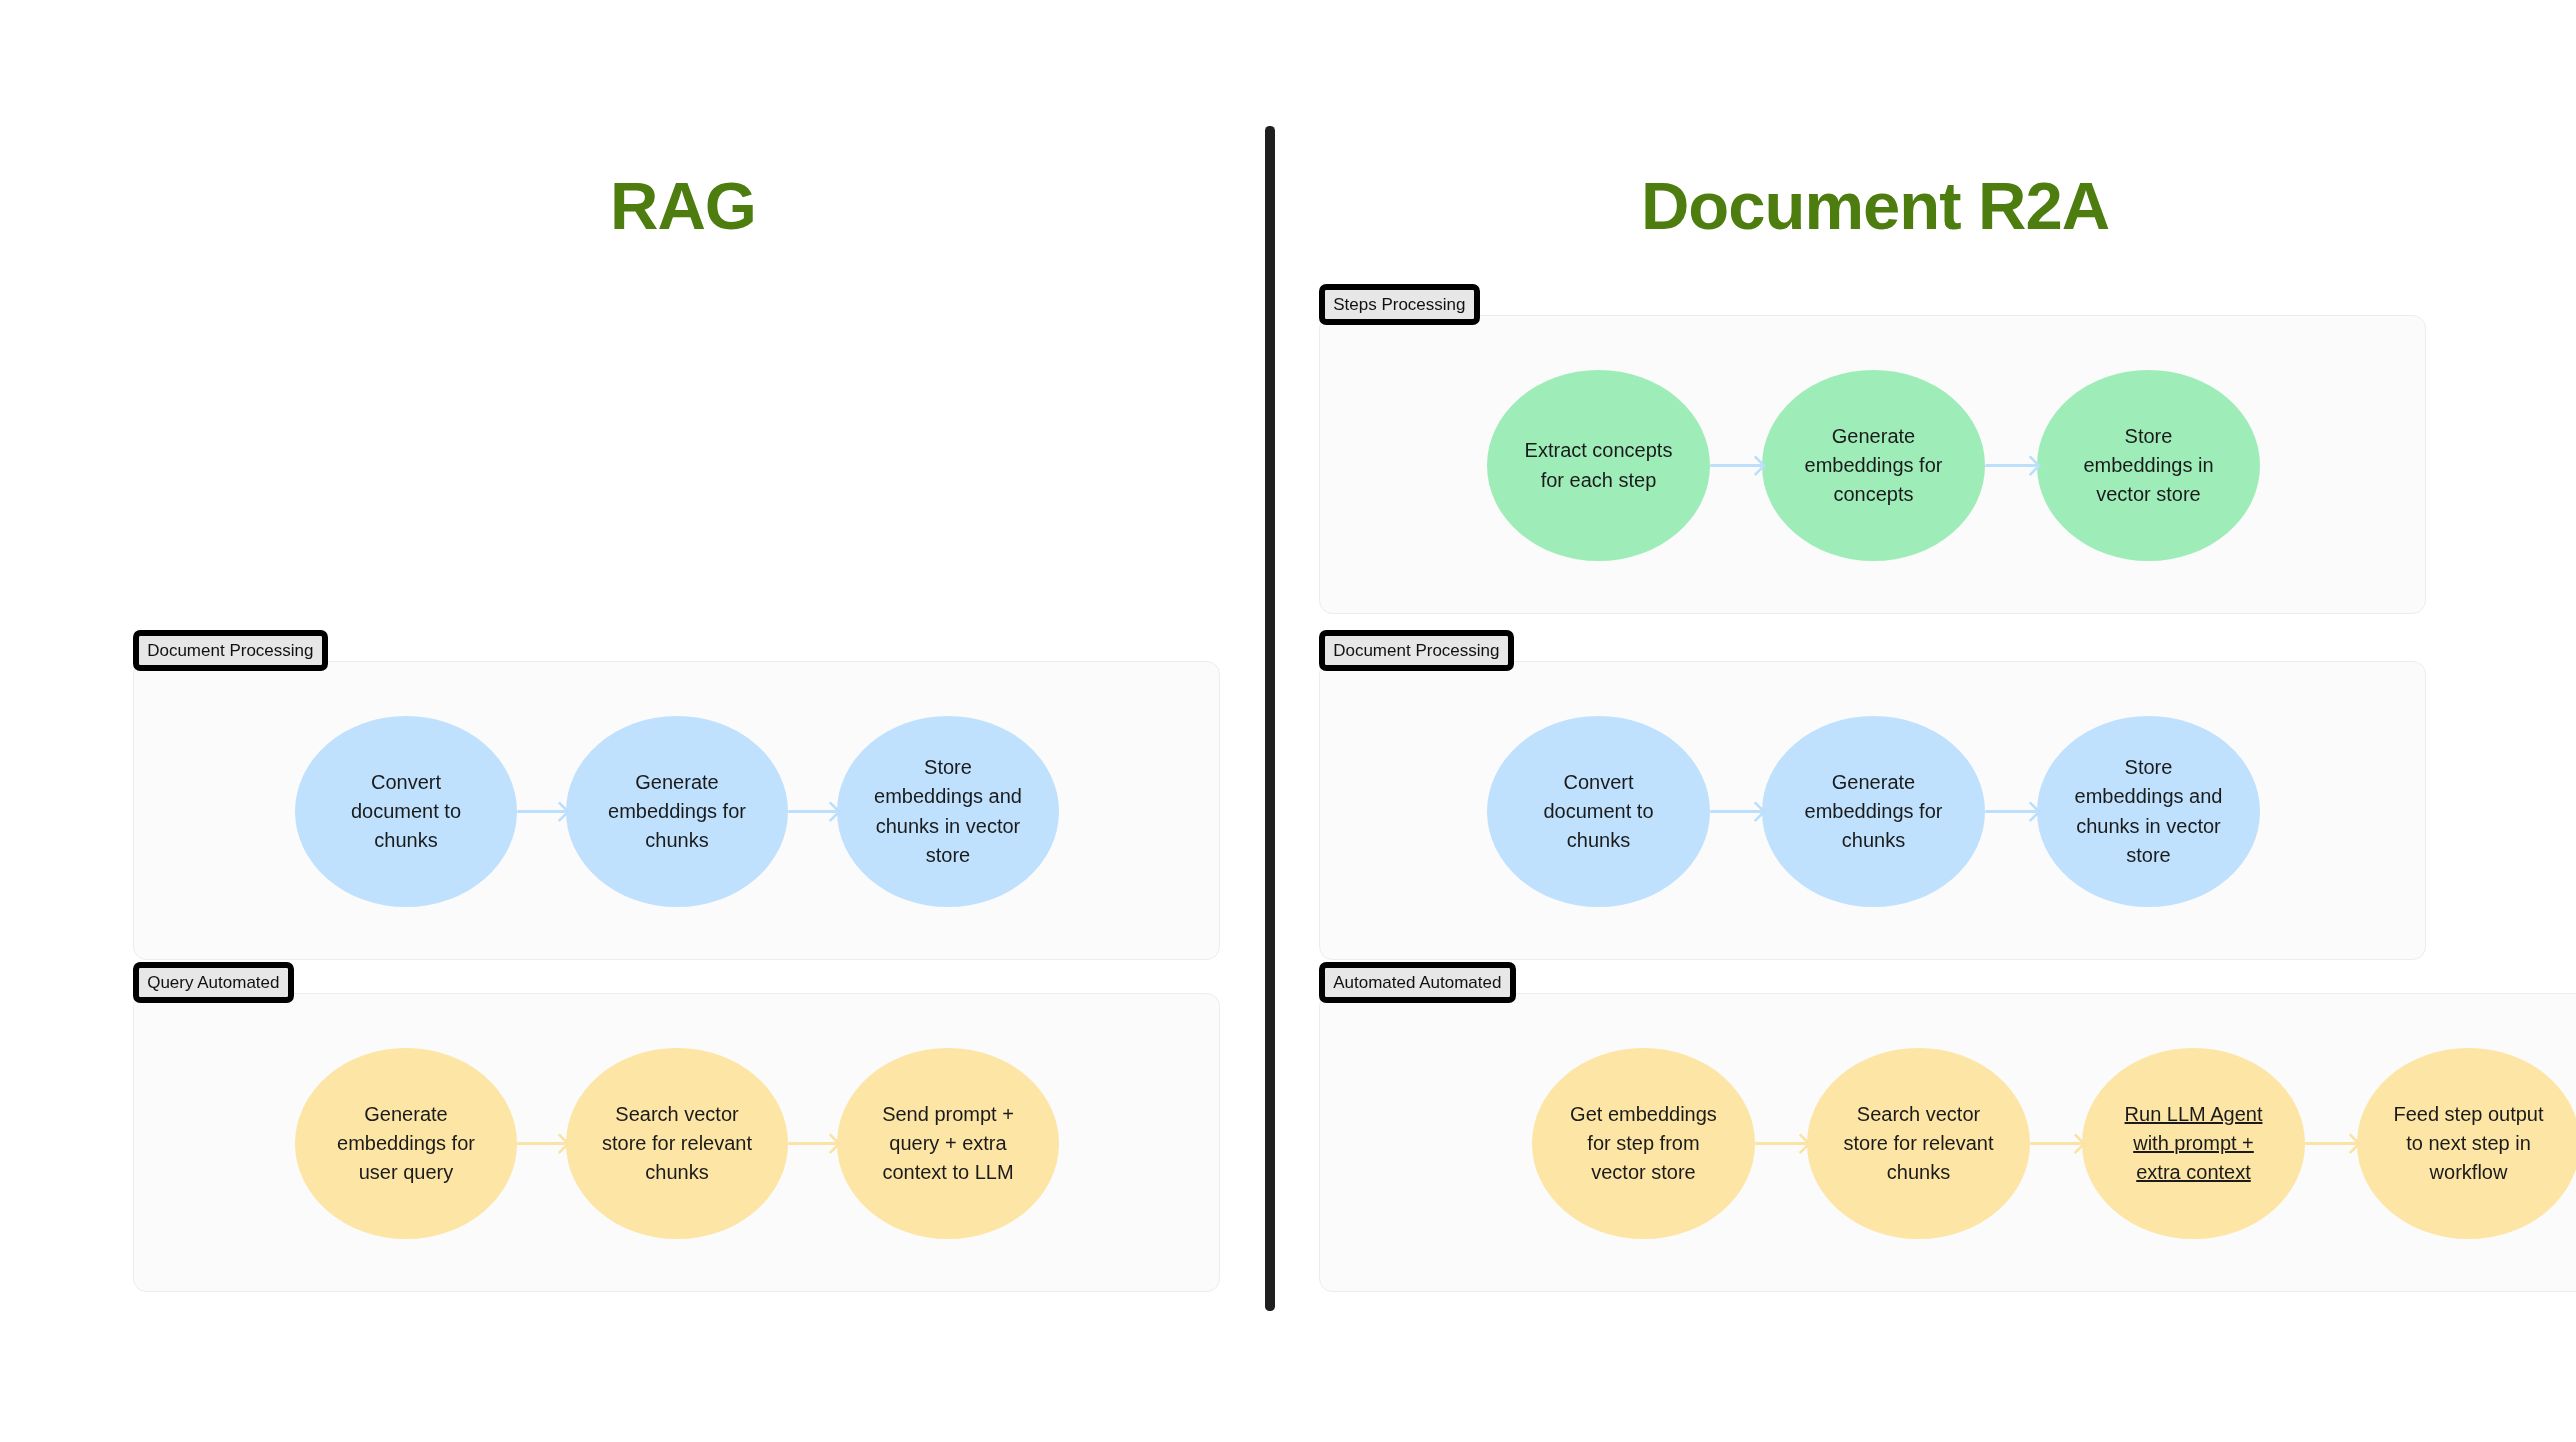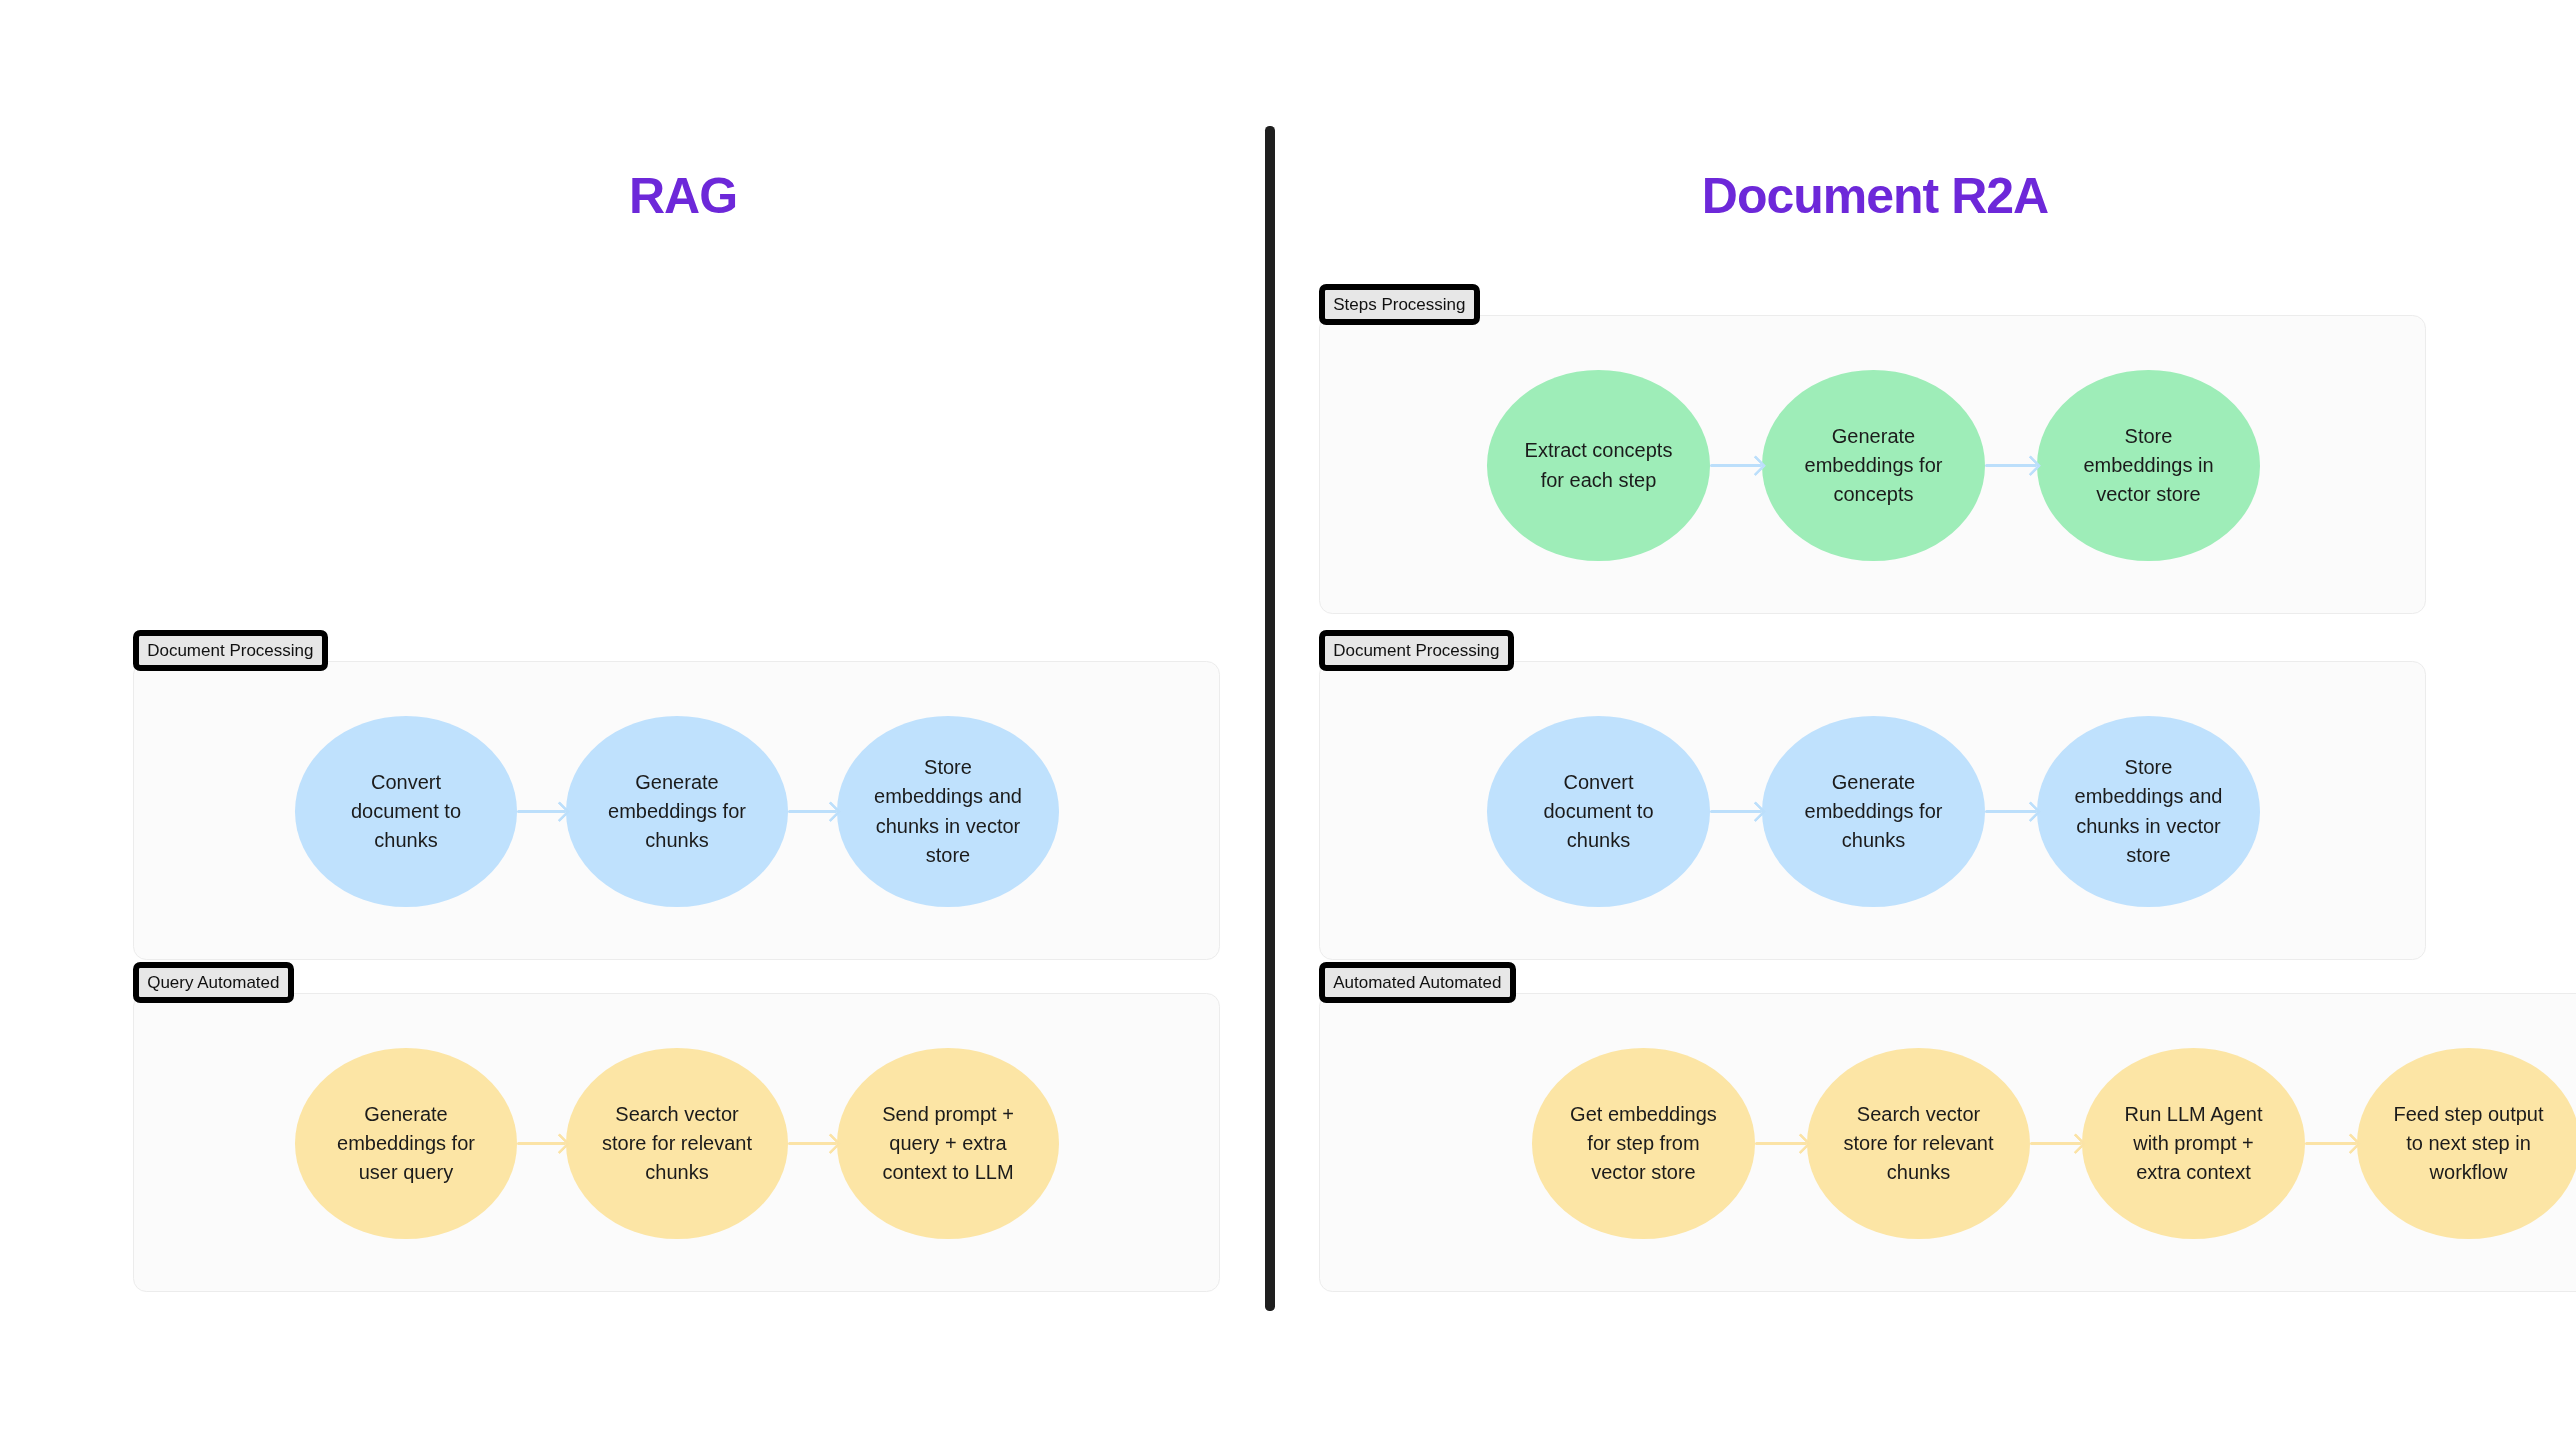--- a/index.html
+++ b/index.html
@@ -7,23 +7,23 @@
     width:2918px;height:1443px;
     background:#ffffff;
     font-family:"Liberation Sans","DejaVu Sans",sans-serif;
     position:relative;overflow:hidden;
   }
   .canvas{position:absolute;inset:0;}
 
   
   .panel-title{
     position:absolute;
-    font-size:50px;
+    font-size:67px;
     font-weight:700;
-    color:#6d28d9;
+    color:#4d7c0f;
     letter-spacing:-1px;
     white-space:nowrap;
     text-align:center;
     transform:translateX(-50%);
   }
   #title-rag{left:683px;top:167px;}
   #title-r2a{left:1875px;top:167px;}
 
   
   .divider{
@@ -214,21 +214,21 @@
           <div class="shaft"></div>
           <div class="head"></div>
         </div>
         <div class="node yellow" style="width: 223px; height: 191px;">
           <span>Search vector<br>store for relevant<br>chunks</span>
         </div>
         <div class="arrow yellow" style="width: 52px;">
           <div class="shaft"></div>
           <div class="head"></div>
         </div>
-        <div class="node yellow" style="width: 223px; height: 191px;">
+        <div class="node yellow" style="width: 223px; height: 191px; text-decoration: underline;">
           <span>Run LLM Agent<br>with prompt +<br>extra context</span>
         </div>
         <div class="arrow yellow" style="width: 52px;">
           <div class="shaft"></div>
           <div class="head"></div>
         </div>
         <div class="node yellow" style="width: 223px; height: 191px;">
           <span>Feed step output<br>to next step in<br>workflow</span>
         </div>
       </div>

